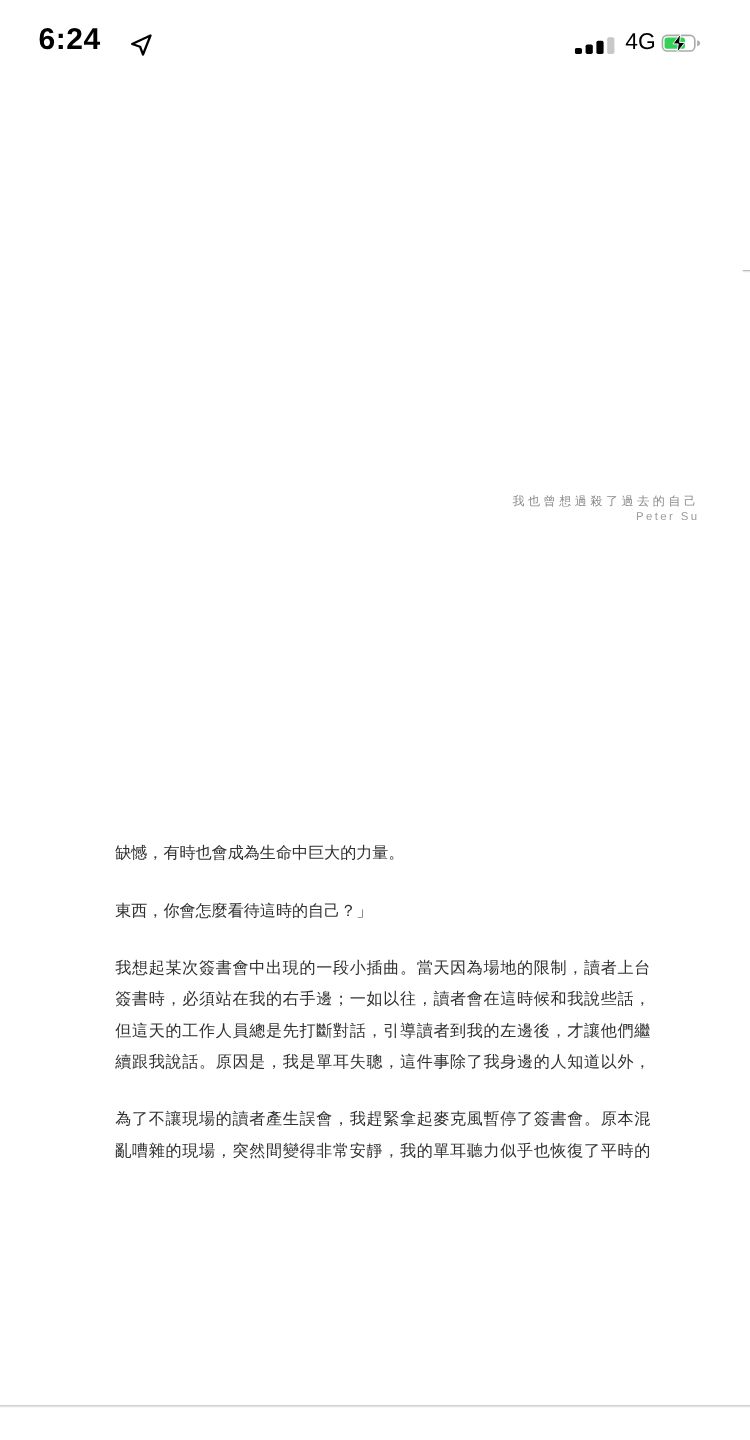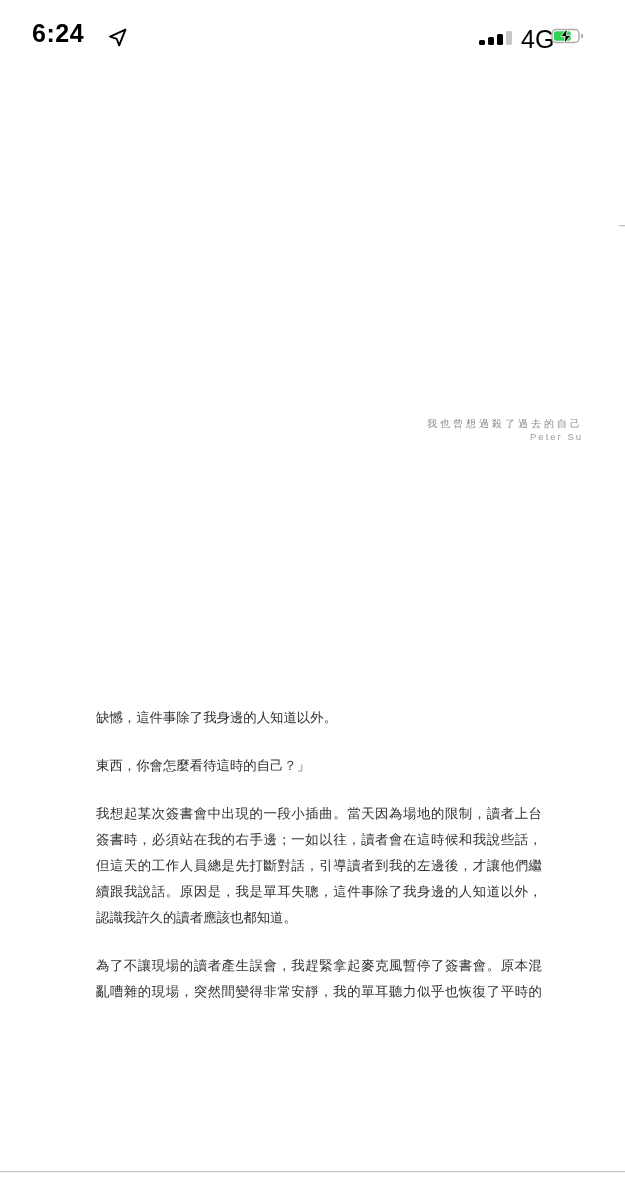--- a/index.html
+++ b/index.html
@@ -4,39 +4,39 @@
 <style>
   html,body{margin:0;padding:0;background:#fff;}
   .screen{position:relative;width:625px;height:1200px;background:#ffffff;overflow:hidden;
           font-family:"Liberation Sans","DejaVu Sans",sans-serif;}
 
   
   .statusbar{position:absolute;top:0;left:0;width:625px;height:70px;}
   .time{position:absolute;left:32px;top:19px;font-size:25px;font-weight:700;color:#000;letter-spacing:0.5px;}
   .loc-icon{position:absolute;left:108px;top:28px;}
   .sig-icon{position:absolute;left:479px;top:30px;}
-  .net{position:absolute;left:521px;top:25px;font-size:25px;color:#000;text-align:right;}
+  .net{position:absolute;left:521px;top:25px;font-size:19px;color:#000;text-align:right;}
   .batt-icon{position:absolute;left:551px;top:27px;}
 
   
   .toolbar{position:absolute;top:80px;left:0;width:625px;height:66px;}
   .back-btn{position:absolute;left:26px;top:94px;width:18px;height:38px;cursor:pointer;}
   .ttl{position:absolute;left:70px;top:90px;width:215px;font-size:27px;color:#1c1c1c;
        letter-spacing:1px;white-space:nowrap;overflow:hidden;}
   .tb-icon{position:absolute;cursor:pointer;}
   .i-toc{left:287px;top:96px;}
   .i-search{left:357px;top:92px;}
   .i-font{left:435px;top:93px;}
   .i-hl{left:496px;top:90px;}
   .i-bm{left:577px;top:95px;}
   .tb-divider{position:absolute;top:145px;left:0;width:625px;height:1px;background:#bcbcbc;
               box-shadow:0 1px 0 rgba(0,0,0,0.07);}
 
   
-  .page{position:absolute;top:139px;left:0;width:619px;height:1024px;background:#fff;}
+  .page{position:absolute;top:133px;left:0;width:619px;height:1024px;background:#fff;}
   .running{position:absolute;top:278px;right:36px;text-align:right;}
   .running .book{font-size:10px;letter-spacing:3px;color:#8a8a8a;
                  font-family:"DejaVu Serif","Liberation Serif",serif;}
   .running .author{font-size:9.5px;letter-spacing:2px;color:#9b9b9b;}
 
   .body-text{position:absolute;left:96px;top:566px;width:446px;
              font-family:"DejaVu Serif","Liberation Serif",serif;
              font-size:13.4px;line-height:26px;color:#303030;}
   .para{margin:0 0 22px 0;}
   .para:last-child{margin-bottom:0;}
@@ -128,31 +128,30 @@
     <div class="tb-divider"></div>
   </div>
 
   <div class="page">
     <div class="running">
       <div class="book">我也曾想過殺了過去的自己</div>
       <div class="author">Peter Su</div>
     </div>
     <div class="body-text">
         <div class="para">
-          <div class="line end">缺憾，這件事除了我身邊的人知道以外。</div>
+          <div class="line end">缺憾，有時也會成為生命中巨大的力量。</div>
         </div>
         <div class="para">
           <div class="line end">東西，你會怎麼看待這時的自己？」</div>
         </div>
         <div class="para">
           <div class="line">我想起某次簽書會中出現的一段小插曲。當天因為場地的限制，讀者上台</div>
           <div class="line">簽書時，必須站在我的右手邊；一如以往，讀者會在這時候和我說些話，</div>
           <div class="line">但這天的工作人員總是先打斷對話，引導讀者到我的左邊後，才讓他們繼</div>
           <div class="line">續跟我說話。原因是，我是單耳失聰，這件事除了我身邊的人知道以外，</div>
-          <div class="line end">認識我許久的讀者應該也都知道。</div>
         </div>
         <div class="para">
           <div class="line">為了不讓現場的讀者產生誤會，我趕緊拿起麥克風暫停了簽書會。原本混</div>
           <div class="line">亂嘈雜的現場，突然間變得非常安靜，我的單耳聽力似乎也恢復了平時的</div>
         </div>
       </div>
   </div>
 
   <div class="bottom-divider"></div>
 

